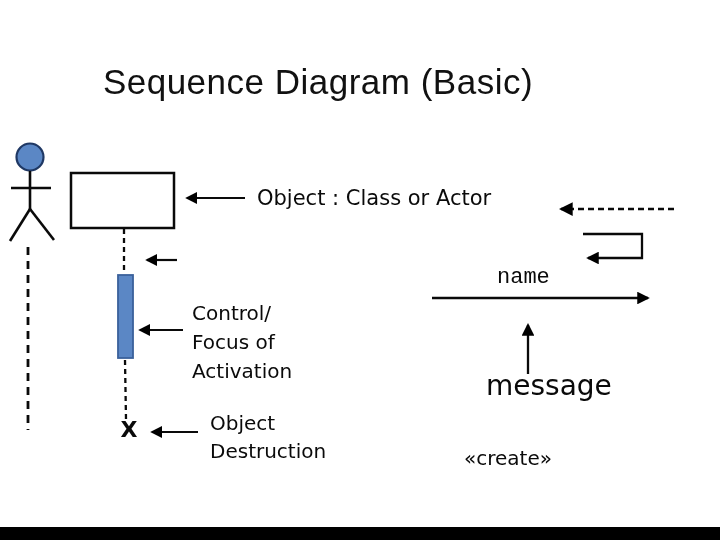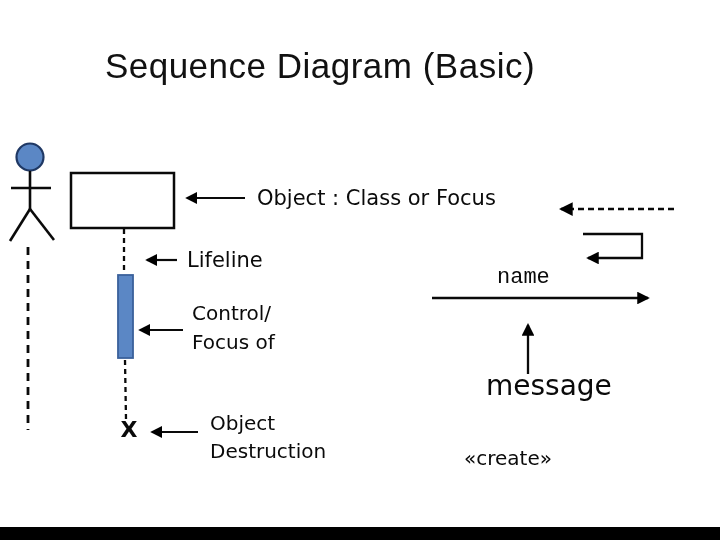--- a/index.html
+++ b/index.html
@@ -6,28 +6,27 @@
   .slide{
     position:relative;
     width:720px;height:540px;
     background:#ffffff;
     overflow:hidden;
     font-family:"DejaVu Sans",sans-serif;
   }
   .title{
     position:absolute;
     left:0;top:46px;width:604px;
-    margin:0;
+    margin:16px;
     text-align:center;
     font-family:"Liberation Sans",sans-serif;
     font-weight:400;
     font-size:35px;
     letter-spacing:0.5px;
     color:#111111;
-    padding-left:18px;
   }
   svg.diagram{position:absolute;left:0;top:0;}
   .lbl{
     position:absolute;
     font-family:"DejaVu Sans",sans-serif;
     font-size:20px;
     color:#0a0a0a;
     white-space:nowrap;
     line-height:28px;
   }
@@ -88,27 +87,27 @@
 
     <line x1="674" y1="209" x2="561" y2="209" stroke="#0a0a0a" stroke-width="2.5" stroke-dasharray="6 4" marker-end="url(#arrow)"></line>
 
     <path d="M 583,234 L 642,234 L 642,258 L 588,258" fill="none" stroke="#0a0a0a" stroke-width="2.3" marker-end="url(#arrow)"></path>
 
     <line x1="432" y1="298" x2="648" y2="298" stroke="#0a0a0a" stroke-width="2.3" marker-end="url(#arrow)"></line>
 
     <line x1="528" y1="374" x2="528" y2="325" stroke="#0a0a0a" stroke-width="2.3" marker-end="url(#arrow)"></line>
   </svg>
 
-  <div class="lbl" style="left:257px;top:184px;font-size:21px;">Object : Class or Focus</div>
+  <div class="lbl" style="left:257px;top:184px;font-size:21px;">Object : Class or Actor</div>
 
-  <div class="lbl" style="left:187px;top:246px;font-size:21px;">Lifeline</div>
 
   <div class="lbl" style="left:192px;top:299px;line-height:29px;">
     <div>Control/</div>
     <div>Focus of</div>
+    <div>Activation</div>
   </div>
 
   <div class="lbl" style="left:210px;top:409px;line-height:28px;">
     <div>Object</div>
     <div>Destruction</div>
   </div>
 
   <div class="x-mark">X</div>
 
   <div class="lbl" style="left:497px;top:264px;font-size:22px;font-family:Liberation Mono, monospace;">name</div>

